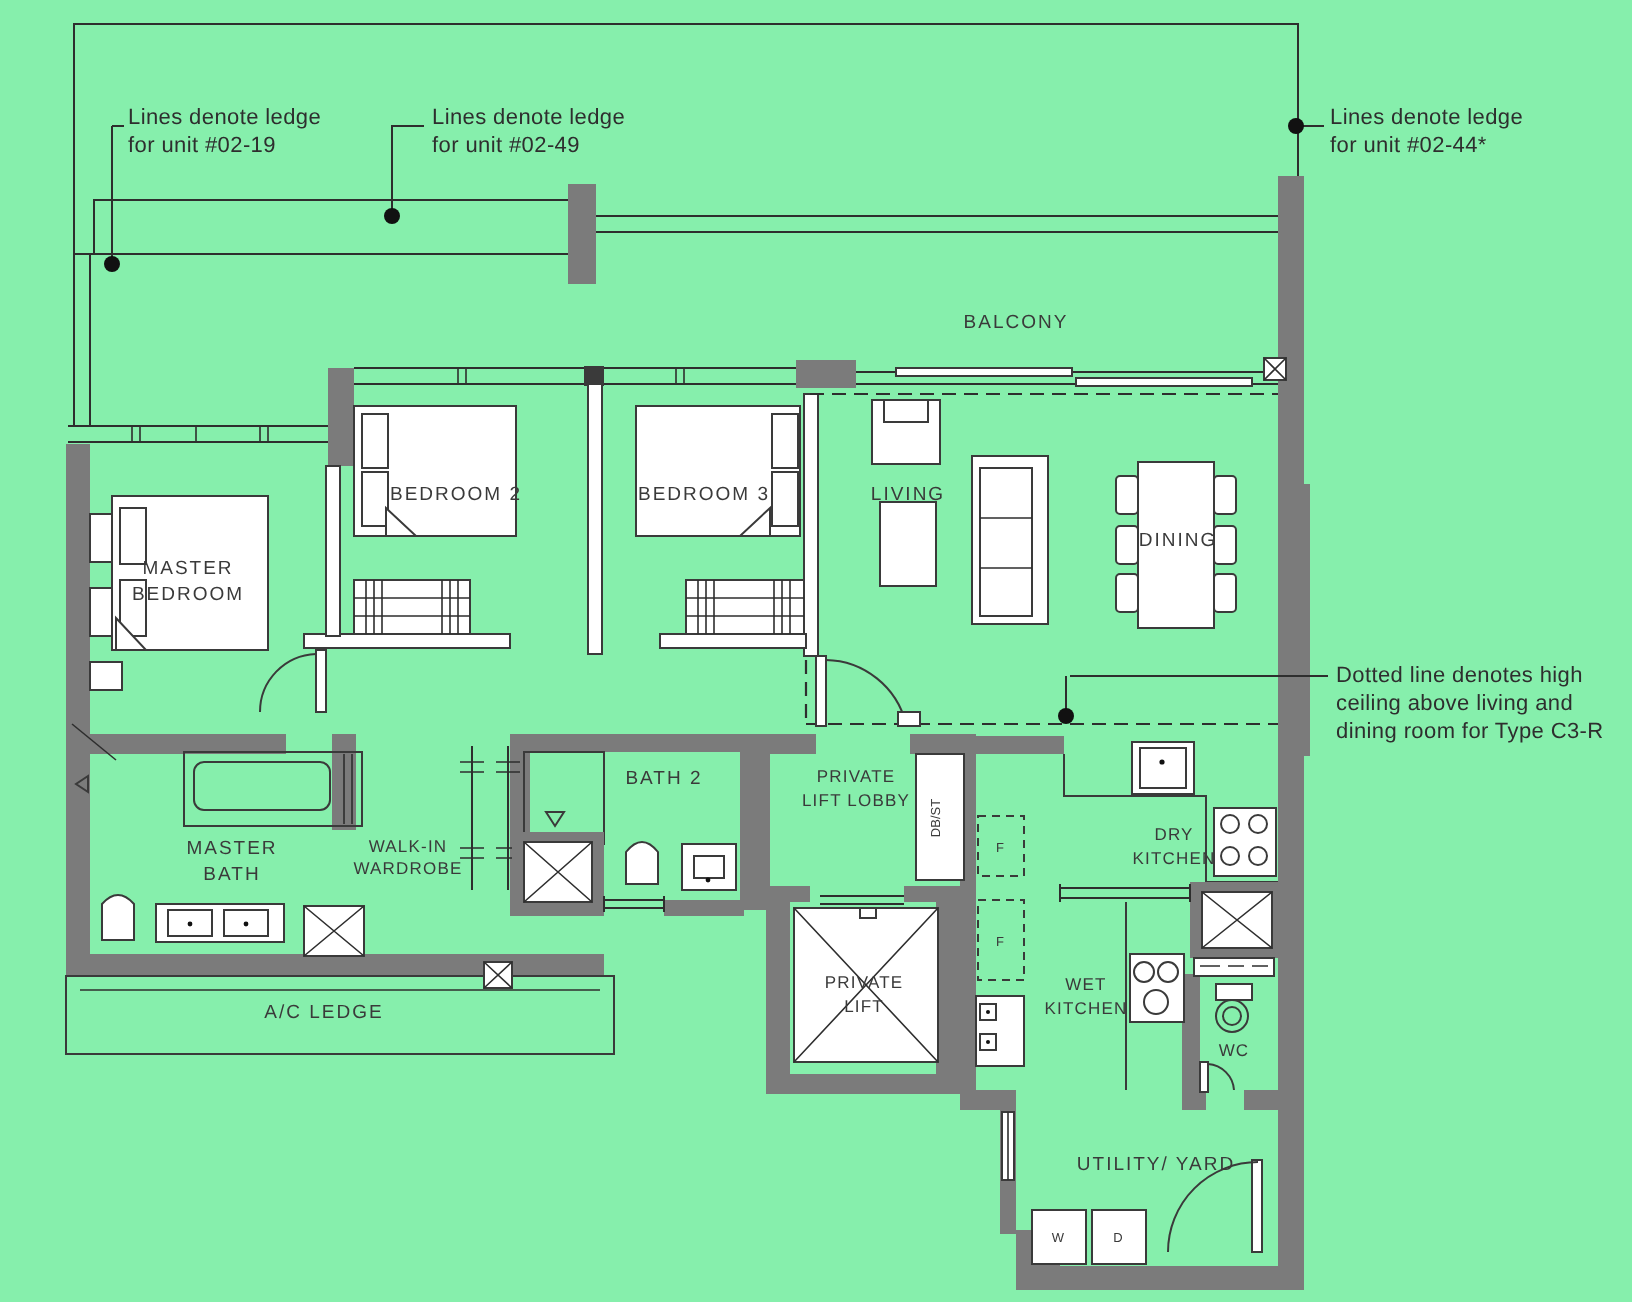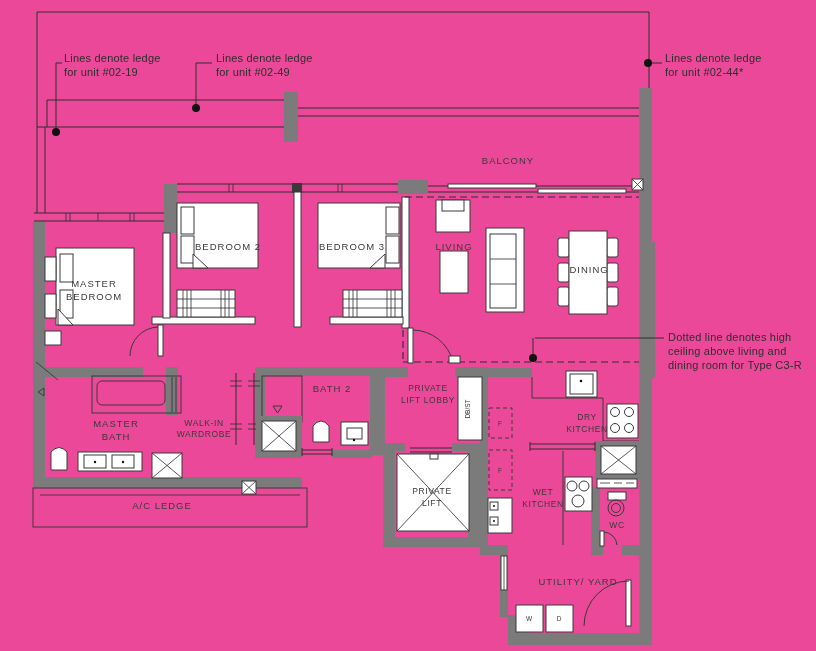--- a/index.html
+++ b/index.html
@@ -1,16 +1,16 @@
 <!DOCTYPE html>
 <html><head>
 <meta charset="utf-8">
 <style>
   html,body{margin:0;padding:0;background:#ffffff;}
-  .stage{width:816px;height:651px;position:relative;background:#ec4899;overflow:hidden;}
+  .stage{width:816px;height:651px;position:relative;background:#86efac;overflow:hidden;}
   svg{display:block;}
   .wall{fill:#7b7b7b;stroke:none;}
   .blk{fill:#3a3a3a;stroke:none;}
   .ln{stroke:#2e2e2e;stroke-width:1;fill:none;}
   .thin{stroke:#2e2e2e;stroke-width:.8;fill:none;}
   .furn{stroke:#3a3a3a;stroke-width:1;fill:#ffffff;}
   .fno{stroke:#3a3a3a;stroke-width:1;fill:none;}
   .dash{stroke:#2e2e2e;stroke-width:1.1;fill:none;stroke-dasharray:7 4;}
   .dashf{stroke:#3a3a3a;stroke-width:1;fill:none;stroke-dasharray:4 3;}
   .dot{fill:#111;}

